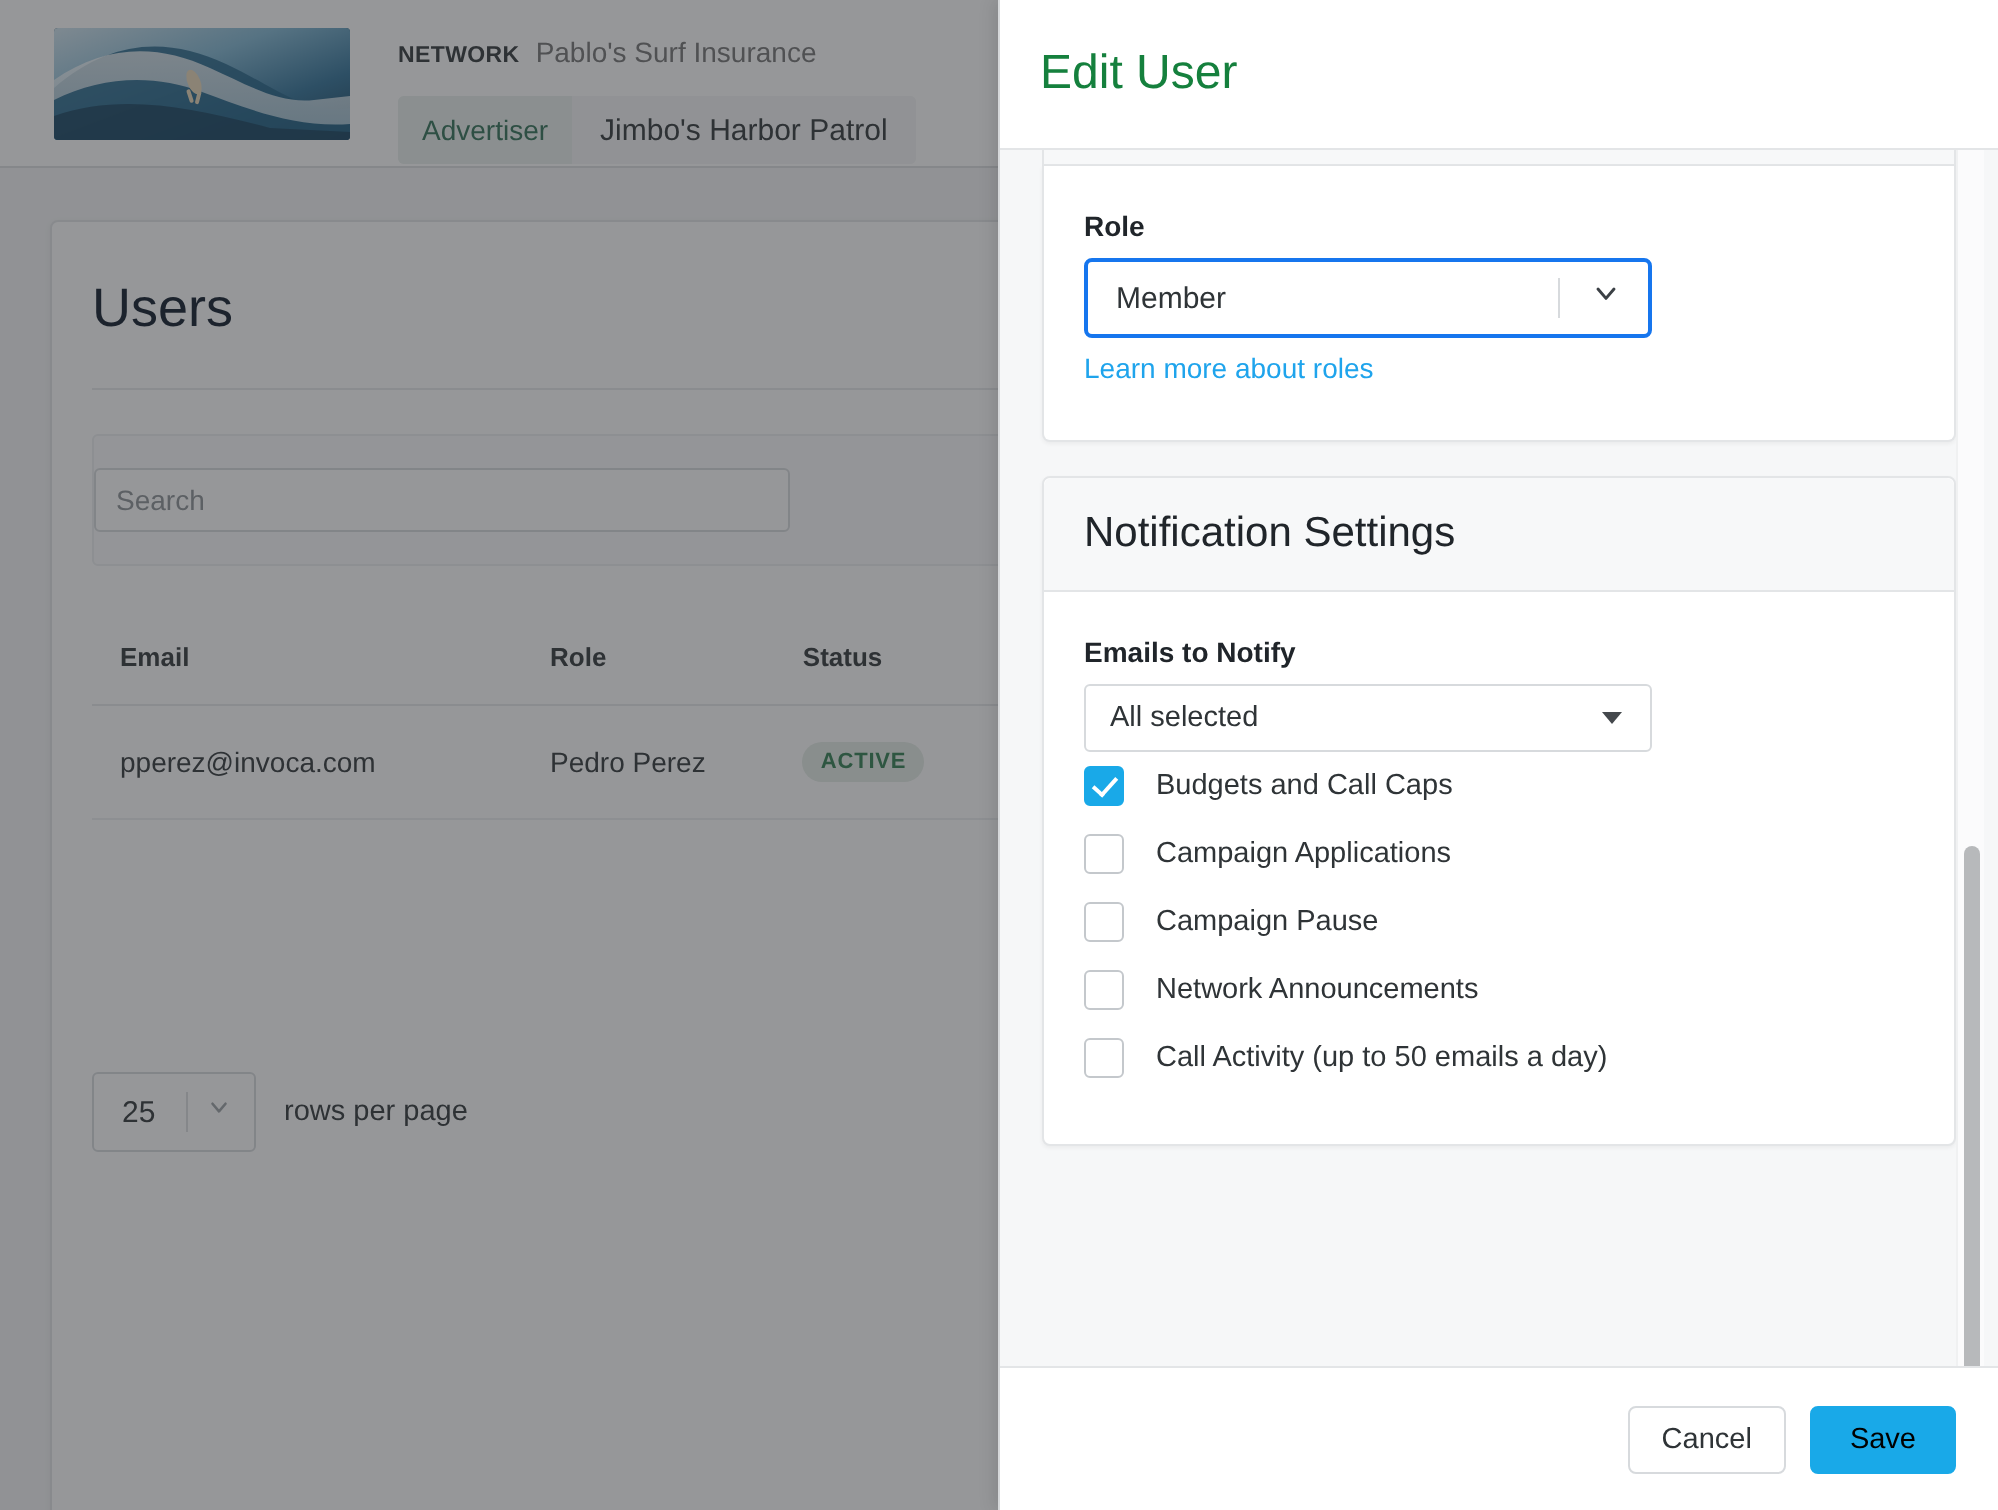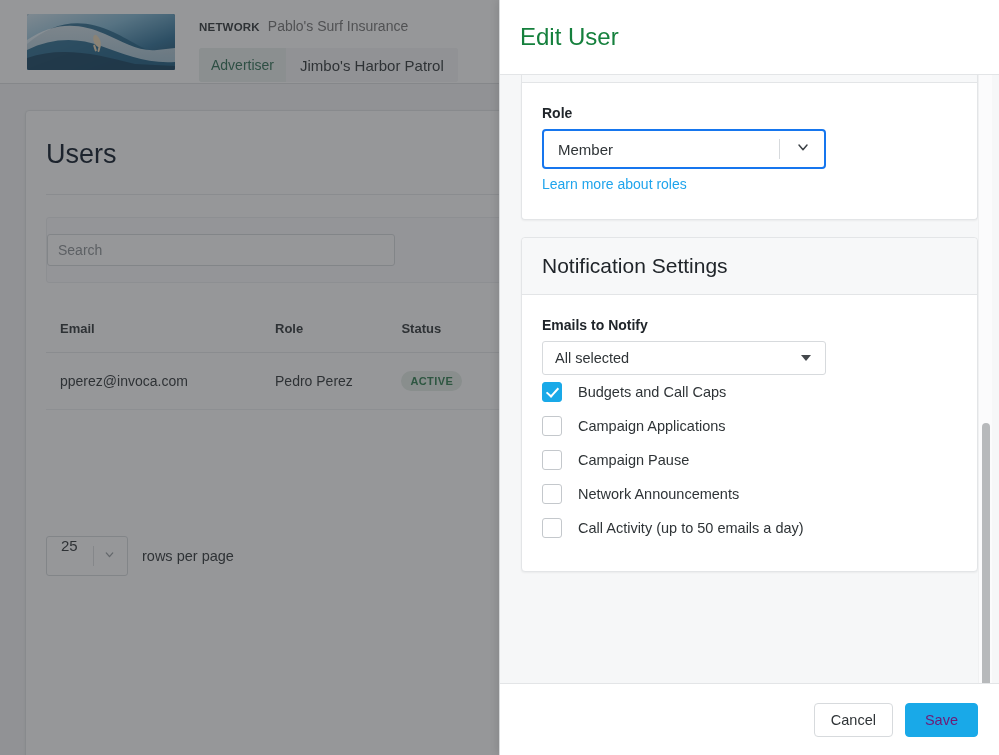--- a/index.html
+++ b/index.html
@@ -145,21 +145,21 @@
   }
 
   #pagination {
     position: absolute; left: 20px; top: 425px;
     display: flex; align-items: center; gap: 14px;
   }
   #rows-select {
     width: 82px; height: 40px;
     border: 1px solid #d7dadd; border-radius: 3px;
     background: #fff;
-    display: flex; align-items: flex-start;
+    display: flex; align-items: center;
     position: relative;
   }
   #rows-select .rv {
     padding-left: 14px; font-size: 15px; color: #2f3437;
   }
   #rows-select .sep {
     position: absolute; left: 46px; top: 9px; bottom: 9px;
     width: 1px; background: #dcdee0;
   }
   #rows-select .cv {
@@ -338,21 +338,21 @@
     font-family: "Liberation Sans", sans-serif;
     cursor: pointer;
     display: inline-flex; align-items: center; justify-content: center;
   }
   #btn-cancel {
     background: #fff; color: #2f3437;
     border: 1px solid #d7dadd;
     padding: 0 16px;
   }
   #btn-save {
-    background: #19a9e8; color: #701a75;
+    background: #19a9e8; color: #000000;
     border: 1px solid #19a9e8;
     padding: 0 19px;
   }
 </style>
 </head>
 <body>
 
 <div id="app-root">
 
   <div id="topbar">

